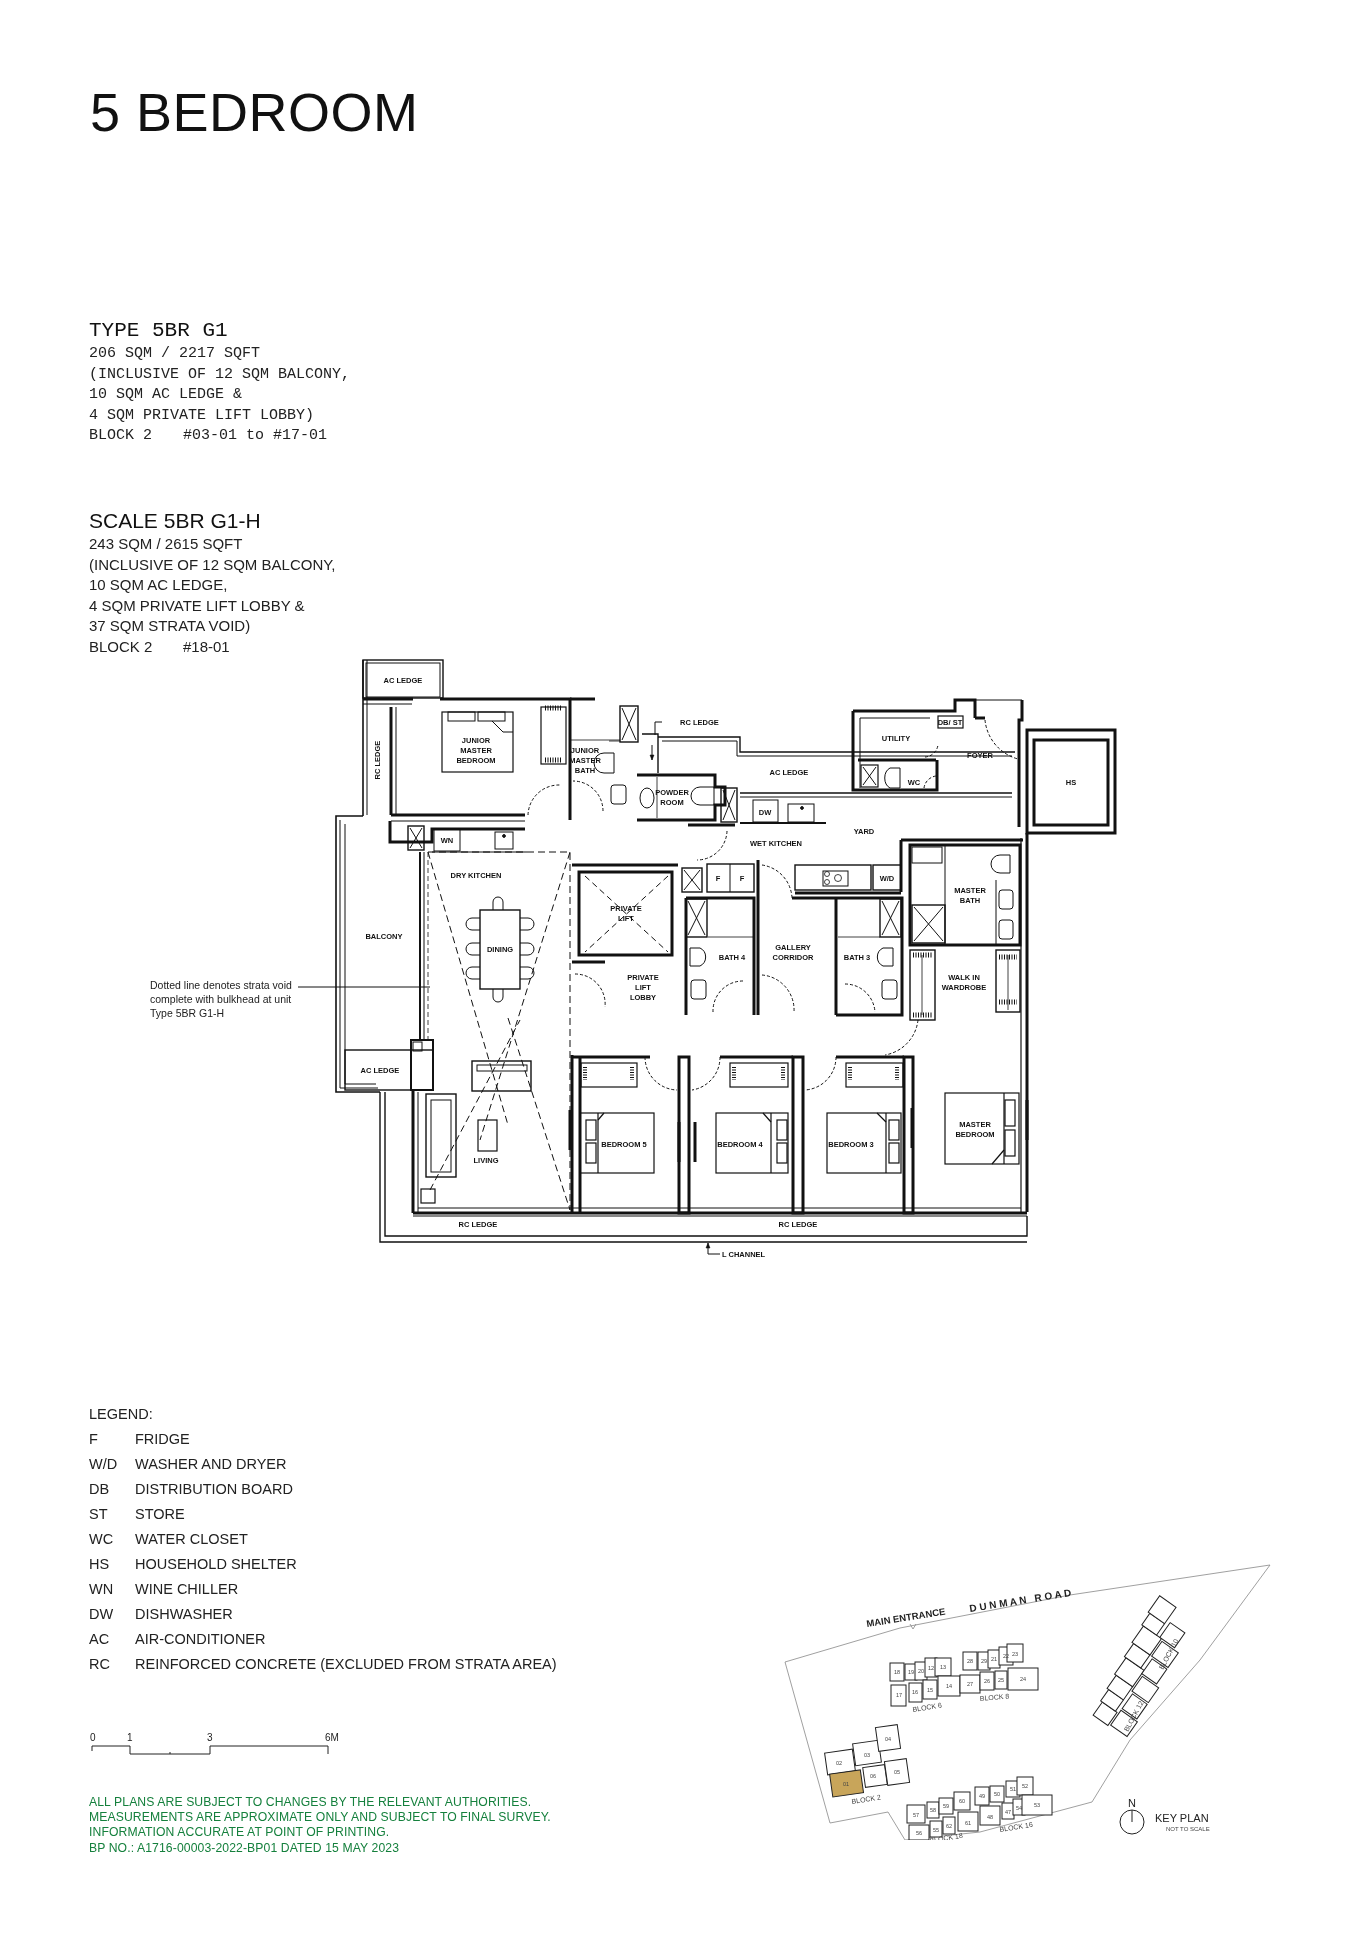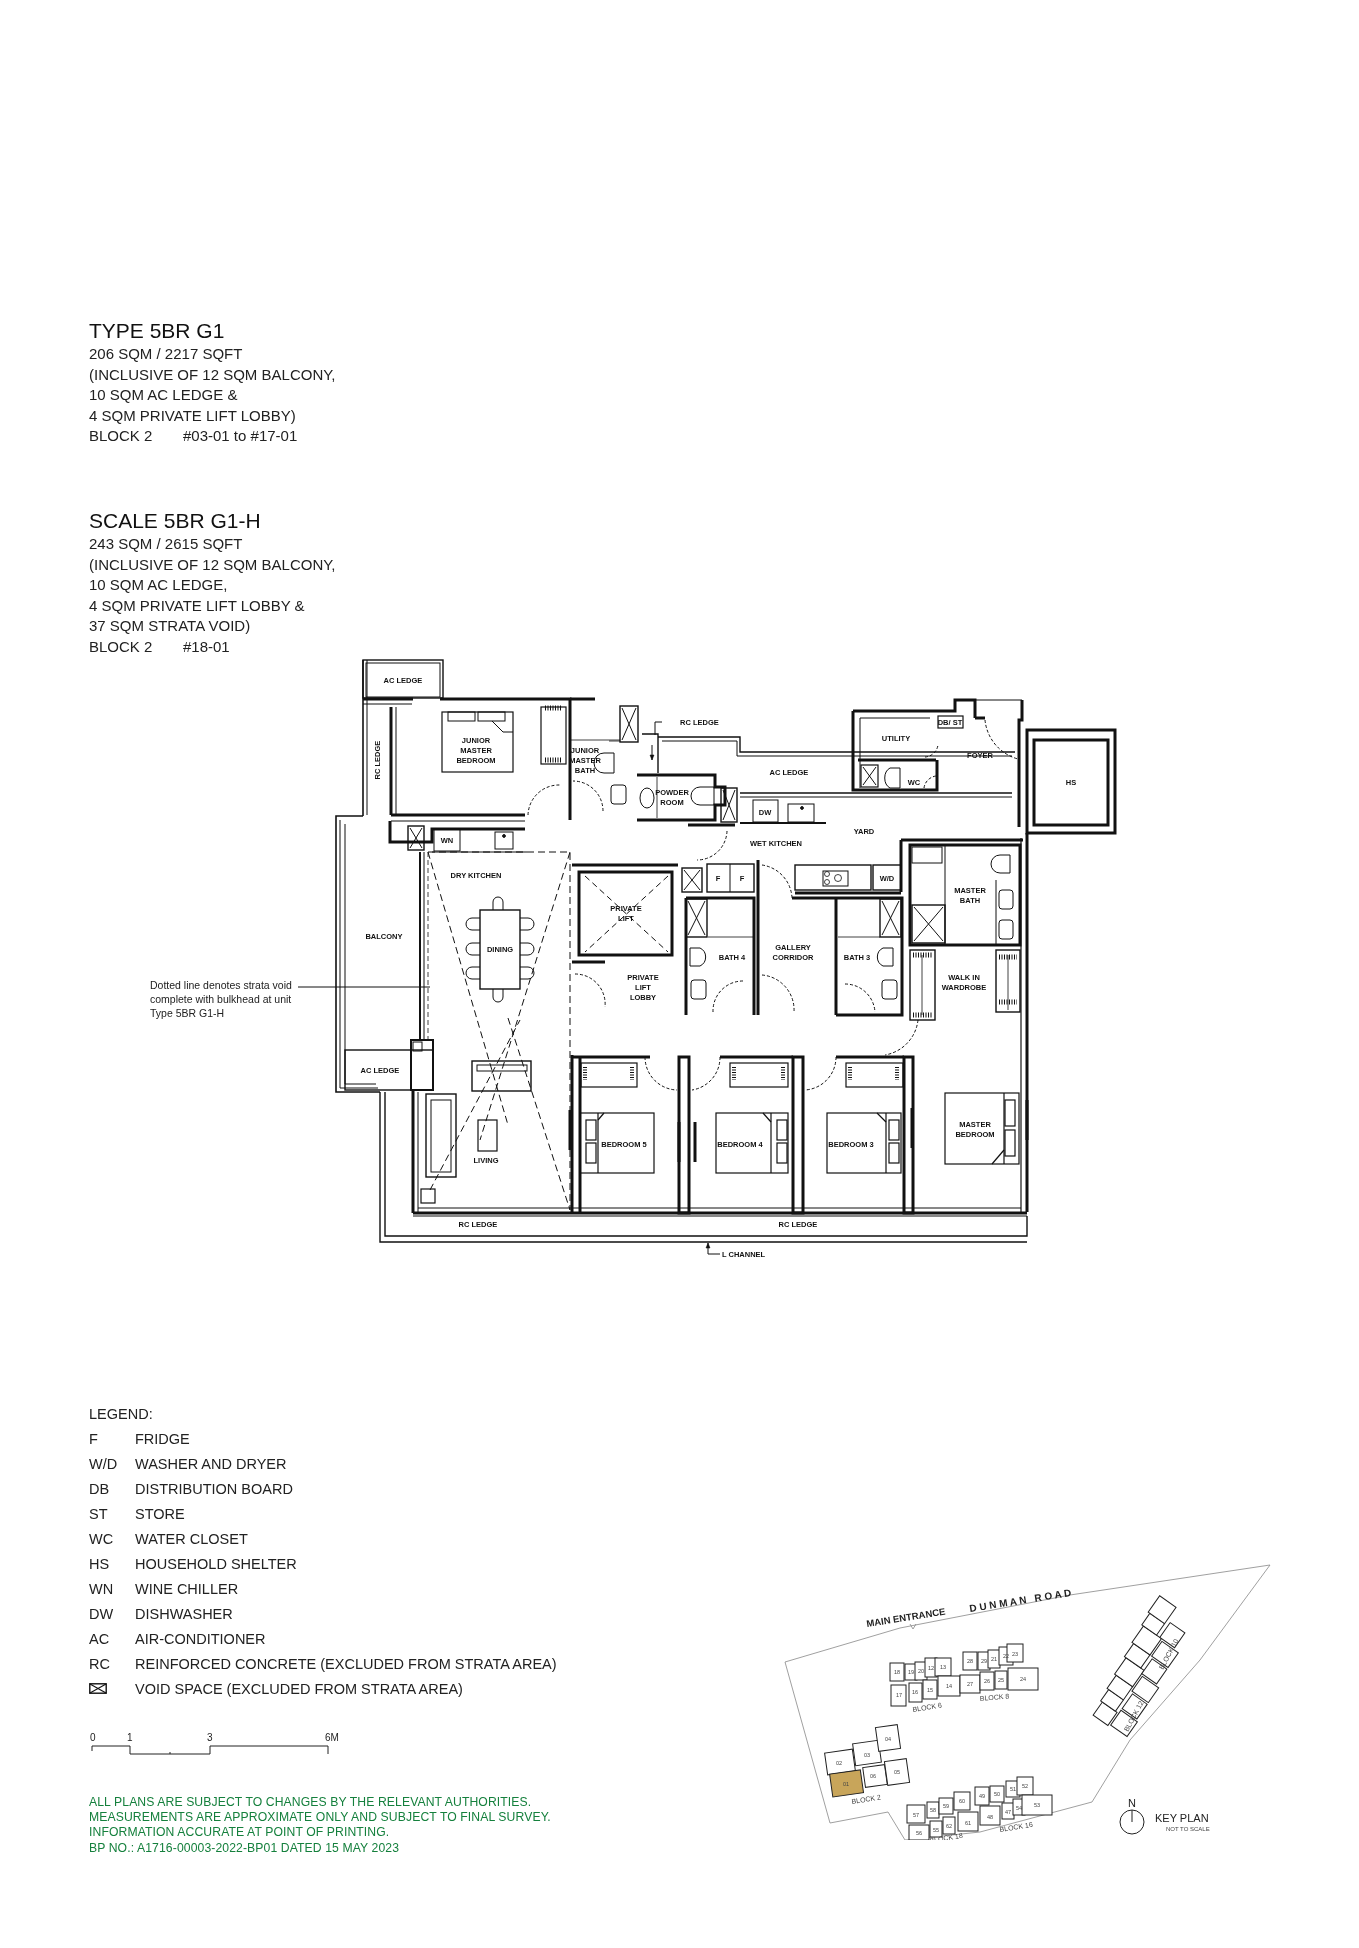--- a/index.html
+++ b/index.html
@@ -18,23 +18,24 @@
   .legend .void-sym { display:inline-block; width:18px; height:11px; margin-top:6px; }
   .scale { left:89px; top:1732px; }
   .disclaimer { left:89px; top:1795px; font-size:12.2px; line-height:15.2px; color:#15803d; letter-spacing:0.1px; }
   .keyplan { left:770px; top:1540px; }
   svg text { font-family:"Liberation Sans", "DejaVu Sans", sans-serif; }
 </style>
 </head>
 <body>
 
 <div class="abs title">
+  <div>5 BEDROOM</div>
 </div>
 
-<div class="abs type-block" style="top:318px;">
+<div class="abs type-block" style="top:318px;font-family:Liberation Mono, monospace;">
   <div class="type-name">TYPE 5BR G1</div>
   <div>206 SQM / 2217 SQFT</div>
   <div>(INCLUSIVE OF 12 SQM BALCONY,</div>
   <div>10 SQM AC LEDGE &amp;</div>
   <div>4 SQM PRIVATE LIFT LOBBY)</div>
   <div class="row"><span style="display:inline-block;width:94px;">BLOCK 2</span><span>#03-01 to #17-01</span></div>
 </div>
 
 <div class="abs type-block" style="top:508px;">
   <div class="type-name">SCALE 5BR G1-H</div>
@@ -433,30 +434,20 @@
       <span>DISHWASHER</span>
     </div>
   <div class="lg-row">
       <span class="code">AC</span>
       <span>AIR-CONDITIONER</span>
     </div>
   <div class="lg-row">
       <span class="code">RC</span>
       <span>REINFORCED CONCRETE (EXCLUDED FROM STRATA AREA)</span>
     </div>
-  <div class="lg-row">
-    <span class="code">
-      <svg class="void-sym" viewBox="0 0 18 11" width="18" height="11">
-        <rect x="0.8" y="0.8" width="16.4" height="9.4" fill="none" stroke="#111" stroke-width="1.4"></rect>
-        <line x1="1" y1="1" x2="17" y2="10" stroke="#111" stroke-width="1.1"></line>
-        <line x1="17" y1="1" x2="1" y2="10" stroke="#111" stroke-width="1.1"></line>
-      </svg>
-    </span>
-    <span>VOID SPACE (EXCLUDED FROM STRATA AREA)</span>
-  </div>
 </div>
 
 <svg class="abs scale" width="260" height="30" viewBox="0 0 260 30">
   <g fill="#222" font-size="10">
     <text x="1" y="9">0</text>
     <text x="38" y="9">1</text>
     <text x="118" y="9">3</text>
     <text x="236" y="9">6M</text>
   </g>
   <g fill="none" stroke="#222" stroke-width="1">

